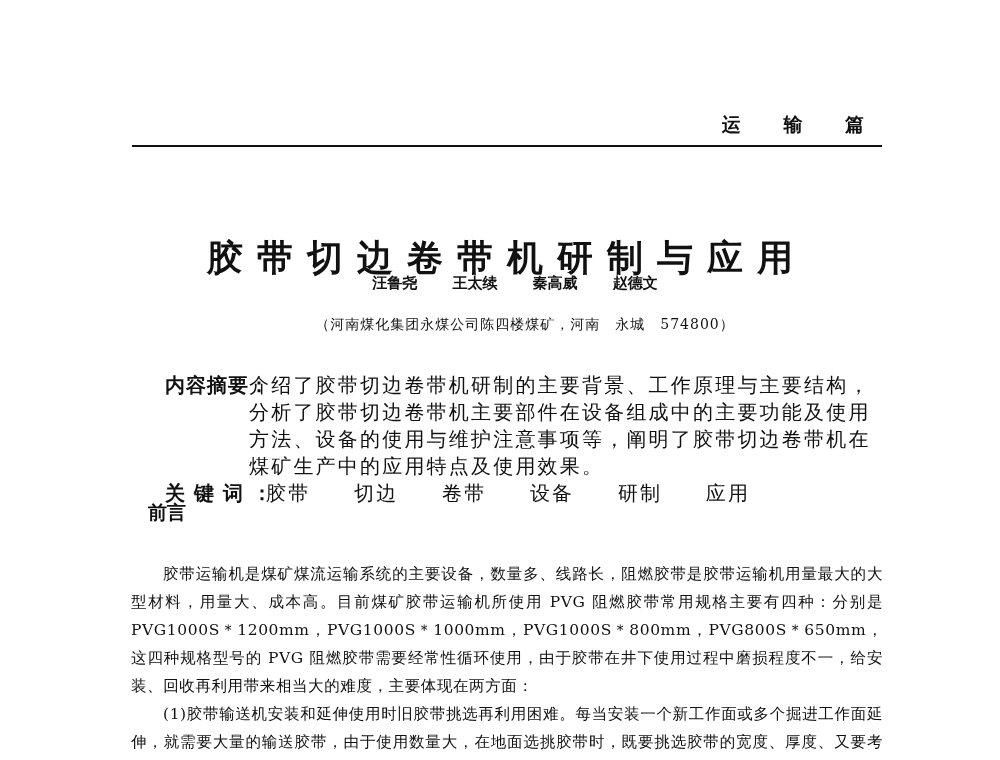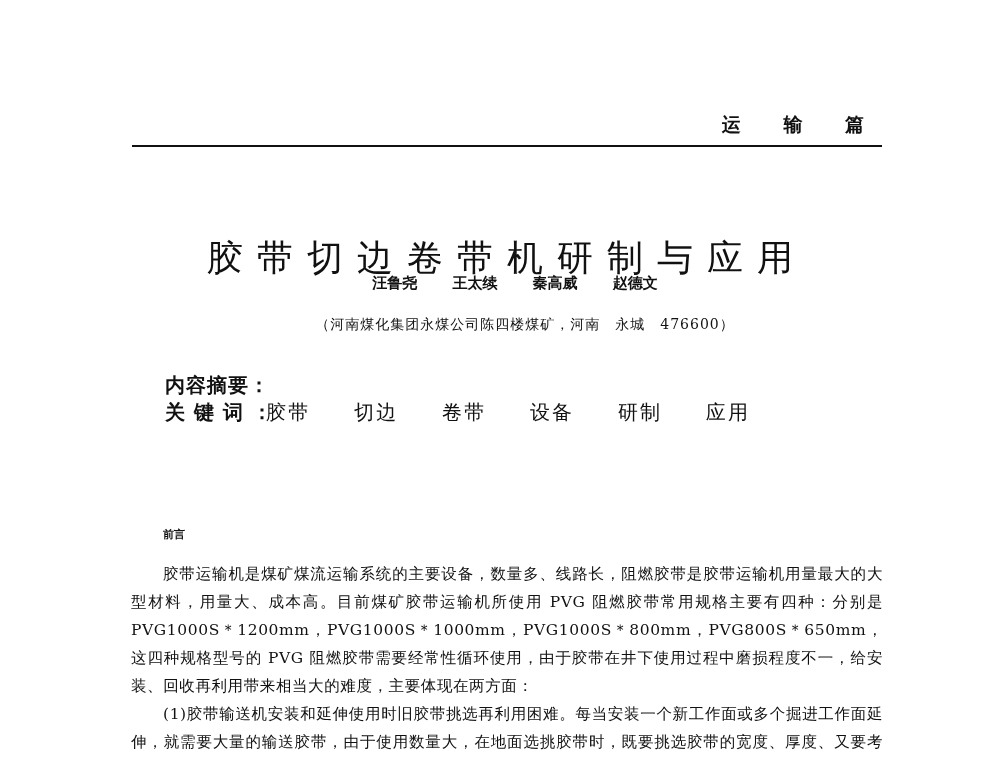--- a/index.html
+++ b/index.html
@@ -13,21 +13,21 @@
       font-family: "DejaVu Sans", sans-serif; font-weight: bold;
       font-size: 19px; letter-spacing: 18px;
     }
     .rule {
       position: absolute; left: 132px; width: 750px; top: 145px;
       height: 1.5px; background: #111111;
     }
     .title {
       position: absolute; top: 210px; left: 0; width: 1000px; text-align: center;
       font-family: "DejaVu Sans", sans-serif; font-size: 36px;
-      letter-spacing: 14px; text-indent: 14px; font-weight: normal;
+      letter-spacing: 14px; text-indent: 14px; font-weight: bold;
     }
     .authors {
       position: absolute; top: 274px; left: 0; width: 1000px; text-align: center;
       font-family: "DejaVu Sans", sans-serif; font-weight: bold; font-size: 15px;
       word-spacing: 12px; text-indent: 30px;
     }
     .authors span { margin: 0 9px; }
     .affiliation {
       position: absolute; top: 316px; left: 0; width: 1000px; text-align: center;
       font-size: 14px; letter-spacing: 1px; text-indent: 50px;
@@ -38,22 +38,22 @@
     }
     .abstract .row { display: flex; }
     .abstract .label {
       font-family: "DejaVu Sans", sans-serif; font-weight: bold;
       width: 84px; flex: none; letter-spacing: 1px; white-space: nowrap;
     }
     .abstract .label.spaced { letter-spacing: 9px; font-family: Liberation Serif, serif; }
     .abstract .text { flex: 1; }
     .keywords span { margin-right: 18px; margin-left: 17px; }
     .section-head {
-      position: absolute; top: 527px; left: 148px;
-      font-family: "DejaVu Sans", sans-serif; font-weight: bold; font-size: 11px; margin-left: 15px;
+      position: absolute; top: 500px; left: 148px;
+      font-family: "DejaVu Sans", sans-serif; font-weight: bold; font-size: 19px;
     }
     .body-text {
       position: absolute; top: 535px; left: 131px; width: 752px;
       font-size: 15.5px; line-height: 28px; letter-spacing: 0.6px;
       text-align: justify;
       margin-top: 25px;
     }
     .body-text p { margin: 0; text-indent: 32px; }
   </style>
 </head>
@@ -64,25 +64,26 @@
 
 <h1 class="title">胶带切边卷带机研制与应用</h1>
 
 <div class="authors">
   <span>汪鲁尧</span>
   <span>王太续</span>
   <span>秦高威</span>
   <span>赵德文</span>
 </div>
 
-<div class="affiliation">（河南煤化集团永煤公司陈四楼煤矿，河南　永城　476600）</div>
+<div class="affiliation">（河南煤化集团永煤公司陈四楼煤矿，河南　永城　574800）</div>
 
 <div class="abstract">
   <div class="row">
     <div class="label">内容摘要：</div>
+    <div class="text">介绍了胶带切边卷带机研制的主要背景、工作原理与主要结构，分析了胶带切边卷带机主要部件在设备组成中的主要功能及使用方法、设备的使用与维护注意事项等，阐明了胶带切边卷带机在煤矿生产中的应用特点及使用效果。</div>
   </div>
   <div class="row keywords">
     <div class="label spaced">关键词：</div>
     <div class="text">
       <span>胶带</span>
       <span>切边</span>
       <span>卷带</span>
       <span>设备</span>
       <span>研制</span>
       <span>应用</span>

